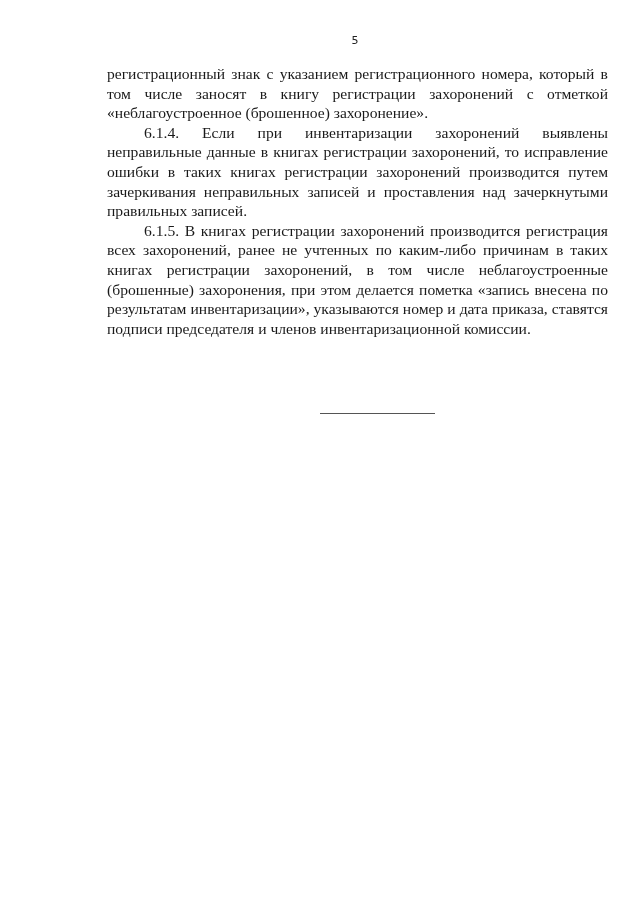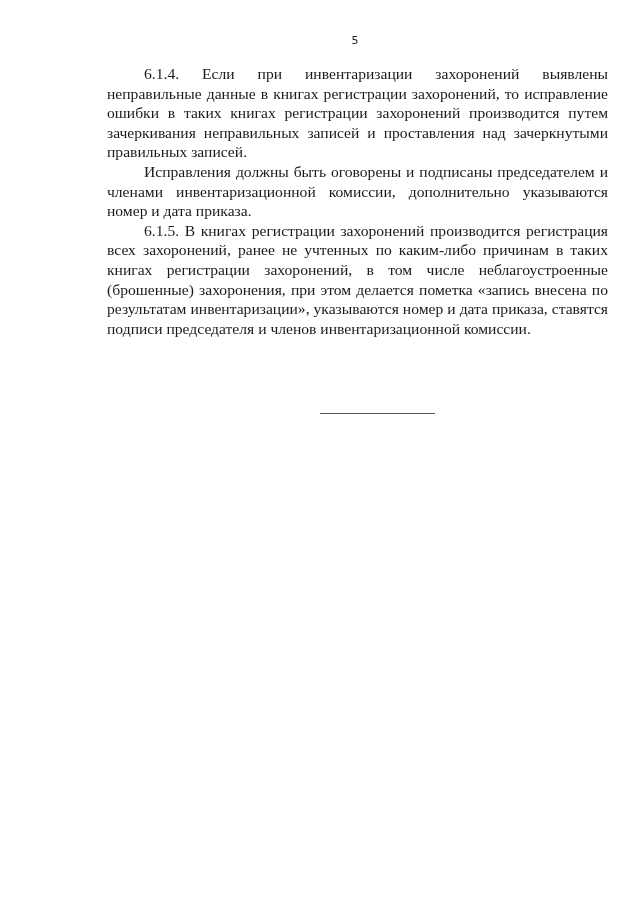--- a/index.html
+++ b/index.html
@@ -52,19 +52,19 @@
     border-top: 1px solid #555;
   }
 </style>
 </head>
 <body>
 
 <div>
   <div class="page-number">5</div>
 
   <div class="content">
+    <p>регистрационный знак с указанием регистрационного номера, который в том числе заносят в книгу регистрации захоронений с отметкой «неблагоустроенное (брошенное) захоронение».</p>
     <p class="indent">6.1.4. Если при инвентаризации захоронений выявлены неправильные данные в книгах регистрации захоронений, то исправление ошибки в таких книгах регистрации захоронений производится путем зачеркивания неправильных записей и проставления над зачеркнутыми правильных записей.</p>
-    <p class="indent">Исправления должны быть оговорены и подписаны председателем и членами инвентаризационной комиссии, дополнительно указываются номер и дата приказа.</p>
     <p class="indent">6.1.5. В книгах регистрации захоронений производится регистрация всех захоронений,  ранее не учтенных по каким-либо причинам в таких книгах регистрации захоронений, в том числе неблагоустроенные (брошенные) захоронения, при этом делается пометка «запись внесена по результатам инвентаризации», указываются номер и дата приказа, ставятся подписи председателя и членов инвентаризационной комиссии.</p>
   </div>
 
   <div class="separator"></div>
 </div>
 
 </body></html>

